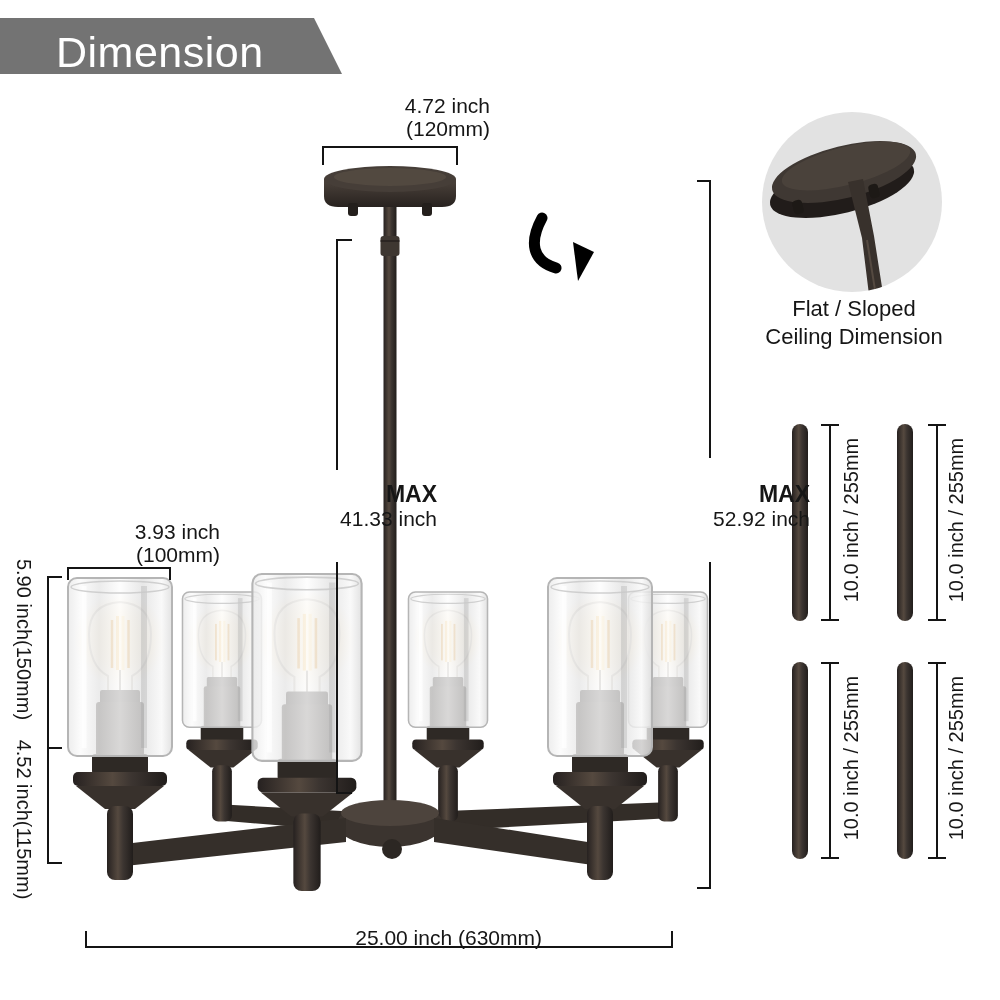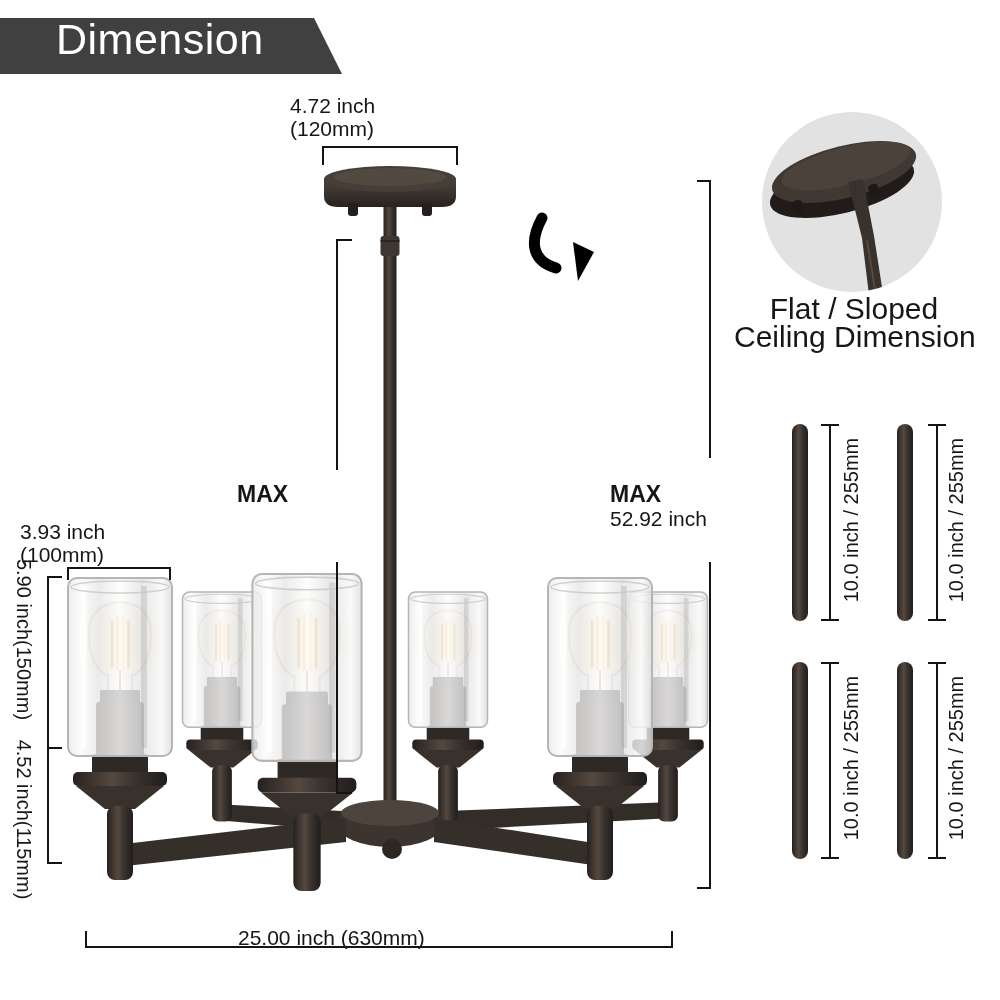--- a/index.html
+++ b/index.html
@@ -2,32 +2,32 @@
 <html><head>
 <meta charset="utf-8">
 <style>
   html,body{margin:0;padding:0;}
   body{
     width:1000px;height:1000px;position:relative;background:#ffffff;
     font-family:"Liberation Sans", sans-serif;overflow:hidden;color:#161616;
   }
   .abs{position:absolute;}
   #banner{
-    left:0;top:18px;width:342px;height:56px;background:#404040;
+    left:0;top:18px;width:342px;height:56px;background:#737373;
     clip-path:polygon(0 0, 314px 0, 342px 100%, 0 100%);
-    display:flex;align-items:flex-start;
+    display:flex;align-items:flex-end;
   }
   #banner .banner-text{
     color:#fff;font-size:43px;letter-spacing:.5px;padding-left:56px;line-height:1;
   }
-  .dim-block{position:absolute;text-align:left;font-size:21px;line-height:23px;white-space:nowrap;}
+  .dim-block{position:absolute;text-align:right;font-size:21px;line-height:23px;white-space:nowrap;}
   .dim-block .max{font-weight:bold;font-size:23px;line-height:25px;}
   .rot-cw{position:absolute;font-size:20px;text-align:center;white-space:nowrap;transform:rotate(90deg);}
   .rot-ccw{position:absolute;font-size:20px;text-align:center;white-space:nowrap;transform:rotate(-90deg);}
-  .caption{position:absolute;text-align:center;font-size:30px;line-height:28px;white-space:nowrap;}
+  .caption{position:absolute;text-align:center;font-size:22px;line-height:28px;white-space:nowrap;}
   svg{position:absolute;left:0;top:0;}
 </style>
 </head>
 <body>
 
 <svg width="1000" height="1000" viewBox="0 0 1000 1000" xmlns="http://www.w3.org/2000/svg" xmlns:xlink="http://www.w3.org/1999/xlink">
   <defs>
     <linearGradient id="metalV" x1="0" y1="0" x2="1" y2="0">
       <stop offset="0" stop-color="#262120"></stop>
       <stop offset="0.42" stop-color="#55493f"></stop>
@@ -185,20 +185,21 @@
   <span class="banner-text">Dimension</span>
 </div>
 
 <div class="dim-block" style="left:290px;top:94px;width:200px;">
   <div>4.72 inch</div>
   <div>(120mm)</div>
 </div>
 
 <div class="dim-block" style="left:237px;top:482px;width:200px;">
   <div class="max">MAX</div>
+  <div>41.33 inch</div>
 </div>
 
 <div class="dim-block" style="left:610px;top:482px;width:200px;">
   <div class="max">MAX</div>
   <div>52.92 inch</div>
 </div>
 
 <div class="dim-block" style="left:20px;top:520px;width:200px;">
   <div>3.93 inch</div>
   <div>(100mm)</div>

